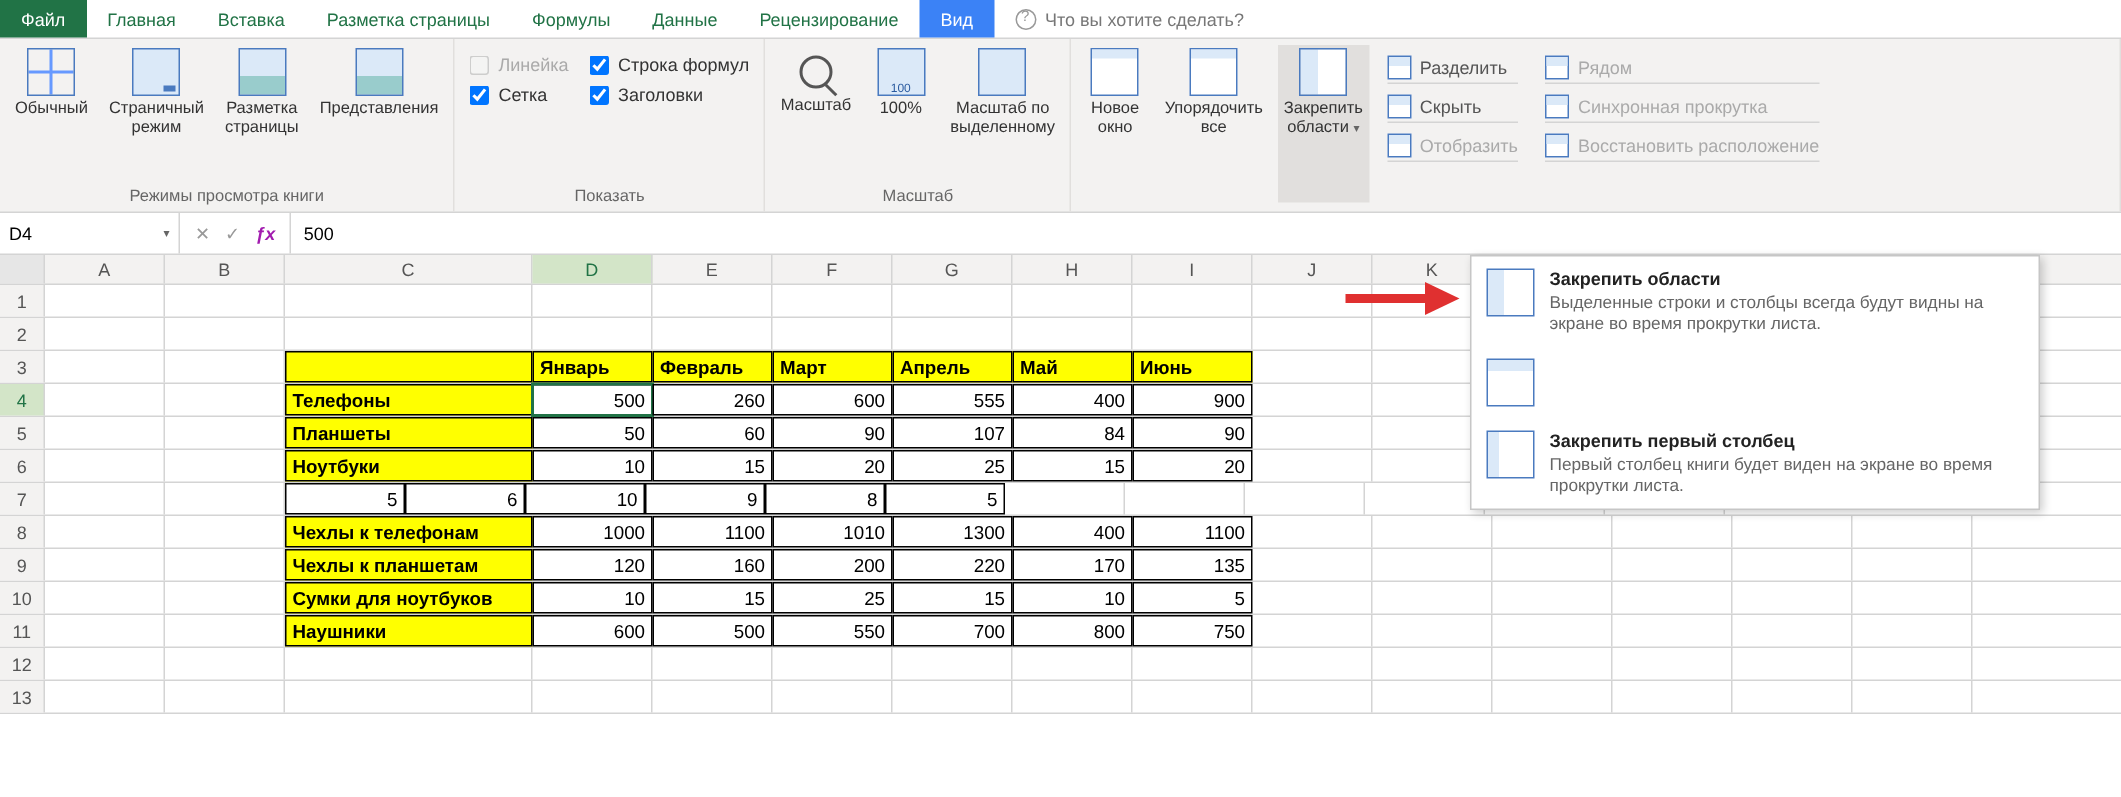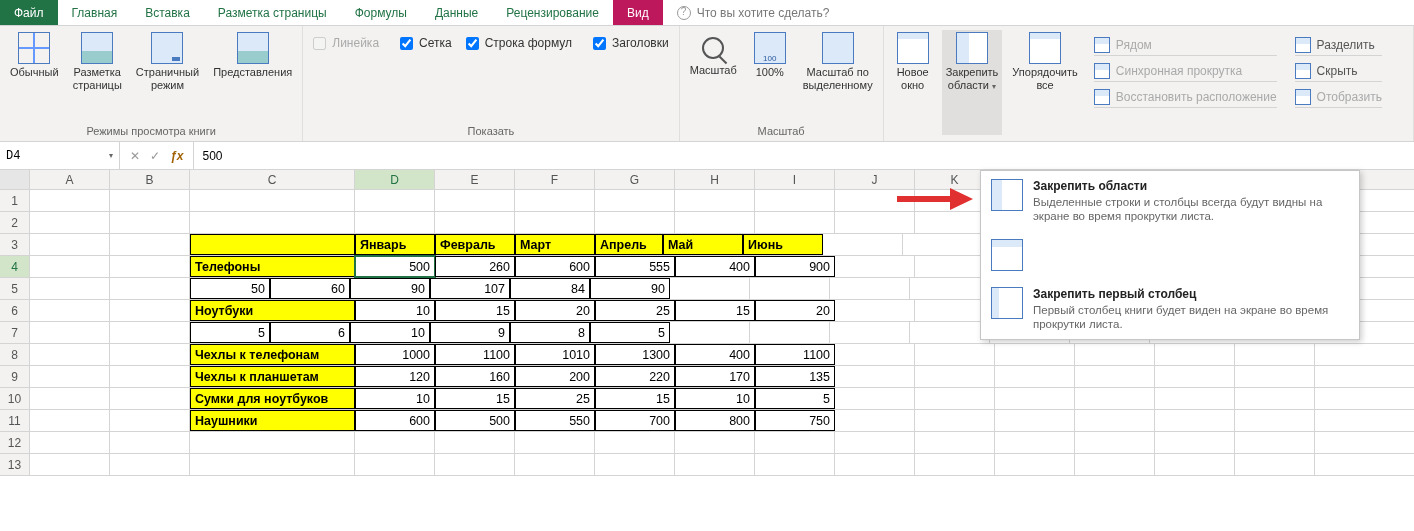--- a/index.html
+++ b/index.html
@@ -2,35 +2,35 @@
 <html><head>
 <meta charset="utf-8">
 <style>
   * { box-sizing: border-box; margin: 0; padding: 0; }
   body { font-family: "Segoe UI", Tahoma, sans-serif; font-size: 12px; background: #fff; width: 1414px; overflow: hidden; }
   
   
   .tabstrip { height: 26px; background: #fff; display: flex; align-items: stretch; border-bottom: 1px solid #d4d4d4; }
   .tab { padding: 4px 14px; color: #217346; cursor: pointer; display: flex; align-items: center; }
   .tab.file { background: #217346; color: #fff; }
-  .tab.active { background: #be185d; color: #fff; text-align: center; }
+  .tab.active { background: #3b82f6; color: #fff; text-align: center; }
   .tab.search { color: #777; display: flex; align-items: center; gap: 6px; font-size: 12px; }
   .bulb { width: 14px; height: 14px; border: 1px solid #999; border-radius: 50%; position: relative; }
   .bulb::after { content: "?"; position: absolute; top: -1px; left: 3px; font-size: 10px; color: #999; }
   
   
   .ribbon { height: 116px; background: #f3f2f1; border-bottom: 1px solid #d4d4d4; display: flex; position: relative; }
   .group { border-right: 1px solid #e1dfdd; padding: 4px 6px 2px 6px; display: flex; flex-direction: column; justify-content: space-between; }
   .group-body { display: flex; gap: 6px; flex: 1; }
   .group-label { text-align: center; font-size: 11px; color: #666; padding: 2px 0; }
   .bigbtn { display: flex; flex-direction: column; align-items: center; justify-content: flex-start; padding: 2px 4px; cursor: pointer; min-width: 46px; }
   .bigbtn .icon { width: 32px; height: 32px; margin-bottom: 2px; }
   .bigbtn .lbl { font-size: 11px; text-align: center; line-height: 13px; color: #333; }
   .checks { display: flex; flex-direction: column; gap: 6px; padding: 6px 4px; font-size: 12px; color: #333; }
-  .checks .col { display: flex; flex-direction: row; gap: 21px; }
+  .checks .col { display: flex; flex-direction: column; gap: 6px; }
   .chk { display: flex; align-items: center; gap: 6px; }
   .chk input { width: 13px; height: 13px; }
   .small-list { display: flex; flex-direction: column; gap: 4px; padding: 4px 6px; font-size: 12px; }
   .small-list .row { display: flex; align-items: center; gap: 6px; color: #555; }
   .small-list .row.disabled { color: #aaa; }
   .mini-icon { width: 16px; height: 16px; display: inline-block; }
   
   
   .ic-grid { background: linear-gradient(#69f, #69f) center/2px 100% no-repeat, linear-gradient(#69f,#69f) center/100% 2px no-repeat; border: 1px solid #4a7abf; }
   .ic-page { border: 1px solid #4a7abf; background: #dbe9f8; position: relative; }
@@ -40,24 +40,24 @@
   .ic-zoom::after { content: ""; position: absolute; width: 10px; height: 2px; background: #555; bottom: -4px; right: -6px; transform: rotate(45deg); }
   .ic-100 { border: 1px solid #4a7abf; background: #dbe9f8; font-size: 8px; display: flex; align-items: flex-end; justify-content: center; color: #2a5a9f; }
   .ic-window { border: 1px solid #4a7abf; background: #fff; position: relative; }
   .ic-window::before { content: ""; position: absolute; top: 0; left: 0; right: 0; height: 6px; background: #dbe9f8; }
   .ic-freeze { border: 1px solid #4a7abf; background: linear-gradient(to right, #dbe9f8 40%, #fff 40%), linear-gradient(#dbe9f8 40%, transparent 40%); }
   .tiny-dropdown { font-size: 8px; color: #666; }
   
   
   .formula-bar { height: 28px; display: flex; align-items: stretch; border-bottom: 1px solid #d4d4d4; }
   .namebox { width: 120px; border-right: 1px solid #d4d4d4; display: flex; align-items: center; padding: 0 6px; }
-  .namebox input { border: none; outline: none; width: 100%; font-size: 12px; font-family: Liberation Mono, monospace; }
+  .namebox input { border: none; outline: none; width: 100%; font-size: 12px; }
   .namebox .dd { color: #666; font-size: 8px; }
   .fxbtns { display: flex; align-items: center; gap: 10px; padding: 0 10px; border-right: 1px solid #d4d4d4; color: #999; }
-  .fxbtns .fx { font-style: italic; font-weight: bold; color: #a16207; }
+  .fxbtns .fx { font-style: italic; font-weight: bold; color: #a21caf; }
   .fxinput { flex: 1; display: flex; align-items: center; padding: 0 8px; }
   .fxinput input { border: none; outline: none; width: 100%; font-size: 12px; }
   
   
   .sheet { position: relative; }
   .colheaders { display: flex; height: 20px; border-bottom: 1px solid #d4d4d4; background: #f3f2f1; }
   .corner { width: 30px; border-right: 1px solid #d4d4d4; background: #e6e6e6; }
   .colh { border-right: 1px solid #d4d4d4; display: flex; align-items: center; justify-content: center; color: #555; font-size: 12px; }
   .rows { }
   .row { display: flex; height: 22px; border-bottom: 1px solid #d4d4d4; }
@@ -109,28 +109,28 @@
 <div class="ribbon-wrap">
 <div class="ribbon">
 
   <div class="group">
     <div class="group-body">
       <div class="bigbtn">
         <div class="icon ic-grid"></div>
         <div class="lbl">Обычный</div>
       </div>
       <div class="bigbtn">
+        <div class="icon ic-page"></div>
+        <div class="lbl" style="white-space:pre-line">Страничный
+режим</div>
+      </div>
+      <div class="bigbtn">
         <div class="icon ic-layout"></div>
         <div class="lbl" style="white-space:pre-line">Разметка
 страницы</div>
-      </div>
-      <div class="bigbtn">
-        <div class="icon ic-page"></div>
-        <div class="lbl" style="white-space:pre-line">Страничный
-режим</div>
       </div>
       <div class="bigbtn">
         <div class="icon ic-layout"></div>
         <div class="lbl">Представления</div>
       </div>
     </div>
     <div class="group-label">Режимы просмотра книги</div>
   </div>
 
   <div class="group">
@@ -182,56 +182,56 @@
     <div class="group-label">Масштаб</div>
   </div>
 
   <div class="group" style="flex:1">
     <div class="group-body">
       <div class="bigbtn">
         <div class="icon ic-window"></div>
         <div class="lbl" style="white-space:pre-line">Новое
 окно</div>
       </div>
+      <div class="bigbtn">
+        <div class="icon ic-window"></div>
+        <div class="lbl" style="white-space:pre-line">Упорядочить
+все</div>
+      </div>
       <div class="bigbtn" style="background:#e1dfdd">
         <div class="icon ic-freeze"></div>
         <div class="lbl" style="white-space:pre-line"><span>Закрепить
 области</span> <span class="tiny-dropdown">▾</span></div>
       </div>
-      <div class="bigbtn">
-        <div class="icon ic-window"></div>
-        <div class="lbl" style="white-space:pre-line">Упорядочить
-все</div>
+      <div class="small-list">
+        <div class="row">
+              <span class="mini-icon ic-window"></span>
+              <span>Разделить</span>
+            </div>
+        <div class="row">
+              <span class="mini-icon ic-window"></span>
+              <span>Скрыть</span>
+            </div>
+        <div class="row disabled">
+              <span class="mini-icon ic-window"></span>
+              <span>Отобразить</span>
+            </div>
       </div>
       <div class="small-list">
         <div class="row disabled">
               <span class="mini-icon ic-window"></span>
               <span>Рядом</span>
             </div>
         <div class="row disabled">
               <span class="mini-icon ic-window"></span>
               <span>Синхронная прокрутка</span>
             </div>
         <div class="row disabled">
               <span class="mini-icon ic-window"></span>
               <span>Восстановить расположение</span>
-            </div>
-      </div>
-      <div class="small-list">
-        <div class="row">
-              <span class="mini-icon ic-window"></span>
-              <span>Разделить</span>
-            </div>
-        <div class="row">
-              <span class="mini-icon ic-window"></span>
-              <span>Скрыть</span>
-            </div>
-        <div class="row disabled">
-              <span class="mini-icon ic-window"></span>
-              <span>Отобразить</span>
             </div>
       </div>
     </div>
     <div class="group-label"></div>
   </div>
 </div>
 </div>
 
 <div class="formula-bar">
   <div class="namebox">
@@ -333,21 +333,21 @@
         <div class="cell" style="width: 80px;"></div>
       </div>
       <div class="row">
         <div class="rowh">3</div>
         <div class="cell" style="width: 80px;"></div>
         <div class="cell" style="width: 80px;"></div>
         <div class="cell dt-head" style="width: 165px; justify-content: flex-start;"></div>
         <div class="cell dt-head" style="width: 80px;">Январь</div>
         <div class="cell dt-head" style="width: 80px;">Февраль</div>
         <div class="cell dt-head" style="width: 80px;">Март</div>
-        <div class="cell dt-head" style="width: 68px;">Апрель</div>
+        <div class="cell dt-head" style="width: 80px;">Апрель</div>
         <div class="cell dt-head" style="width: 80px;">Май</div>
         <div class="cell dt-head" style="width: 80px;">Июнь</div>
         <div class="cell" style="width: 80px;"></div>
         <div class="cell" style="width: 80px;"></div>
         <div class="cell" style="width: 80px;"></div>
         <div class="cell" style="width: 80px;"></div>
         <div class="cell" style="width: 80px;"></div>
         <div class="cell" style="width: 80px;"></div>
       </div>
       <div class="row">
@@ -365,20 +365,21 @@
         <div class="cell" style="width: 80px;"></div>
         <div class="cell" style="width: 80px;"></div>
         <div class="cell" style="width: 80px;"></div>
         <div class="cell" style="width: 80px;"></div>
         <div class="cell" style="width: 80px;"></div>
       </div>
       <div class="row">
         <div class="rowh">5</div>
         <div class="cell" style="width: 80px;"></div>
         <div class="cell" style="width: 80px;"></div>
+        <div class="cell dt-row-h" style="width: 165px;">Планшеты</div>
         <div class="cell dt-cell" style="width: 80px;">50</div>
         <div class="cell dt-cell" style="width: 80px;">60</div>
         <div class="cell dt-cell" style="width: 80px;">90</div>
         <div class="cell dt-cell" style="width: 80px;">107</div>
         <div class="cell dt-cell" style="width: 80px;">84</div>
         <div class="cell dt-cell" style="width: 80px;">90</div>
         <div class="cell" style="width: 80px;"></div>
         <div class="cell" style="width: 80px;"></div>
         <div class="cell" style="width: 80px;"></div>
         <div class="cell" style="width: 80px;"></div>

